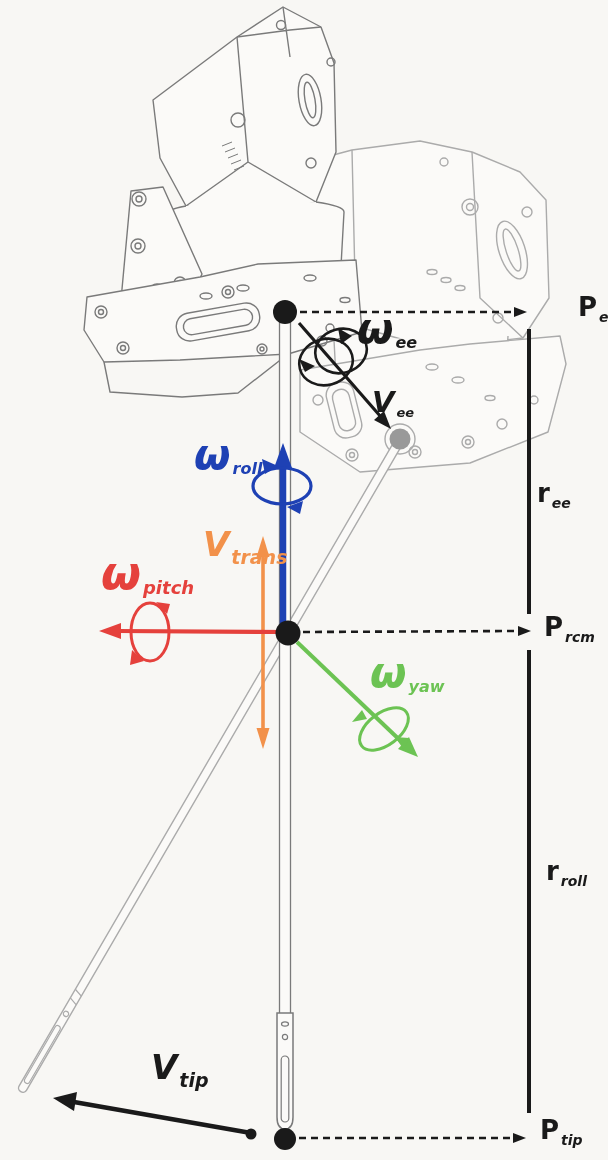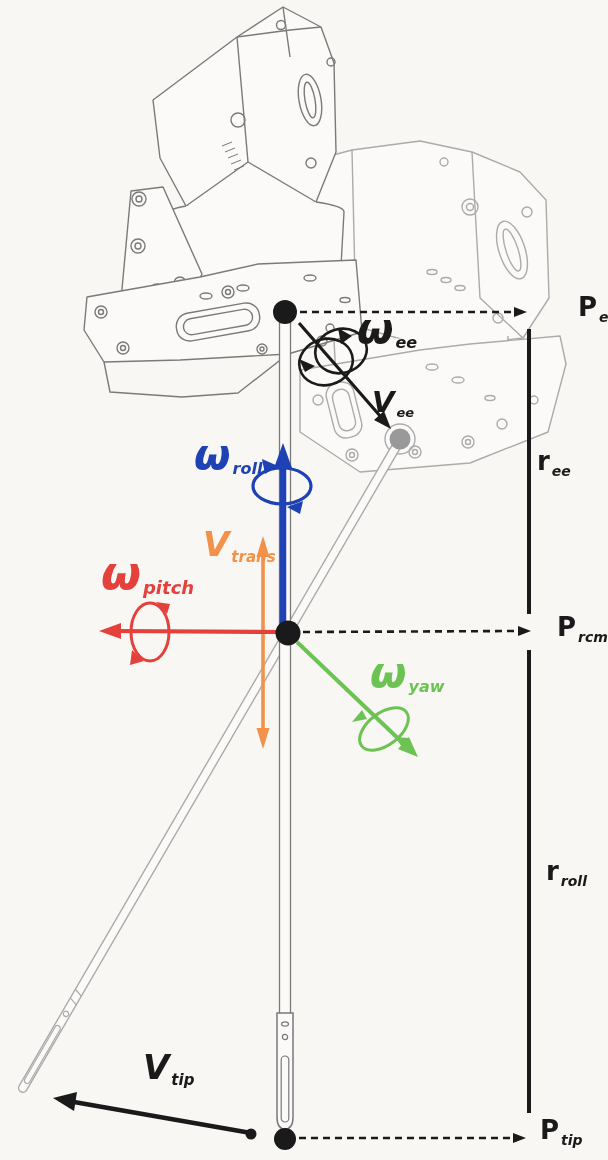--- a/index.html
+++ b/index.html
@@ -22,21 +22,21 @@
   .fl-paper{fill:#fbfaf8;}
   .thin{stroke-width:1.4;}
 
   
   .lbl{position:absolute; line-height:1; white-space:nowrap; color:var(--ink,#1a1a1a);}
   .lbl .sub{position:relative; top:.42em; margin-left:2px;}
   .pos .main{font-weight:bold; font-size:26px;}
   .pos .sub{font-weight:bold; font-style:italic; font-size:14px;}
   .vec{font-style:italic; font-weight:600;text-align:center;}
   .vec .main{font-size:34px;}
-  .vec .sub{font-size:15px;}
+  .vec .sub{font-size:19px;}
   .vec.omega .main{font-size:42px; font-weight:600;}
   .vec.omega .sub{font-size:16px; top:.30em;}
   .c-roll{color:var(--roll-blue,#1e41b4);}
   .c-trans{color:var(--trans-orange,#f2914a);}
   .c-pitch{color:var(--pitch-red,#e63a38);}
   .c-yaw{color:var(--yaw-green,#6cc353);}
   .c-ink{color:var(--ink,#1a1a1a);}
   #lbl-omega-pitch .main{font-size:46px;}
   #lbl-omega-pitch .sub{font-size:18px;}
   #lbl-omega-ee .main,#lbl-omega-ee .sub{font-weight:700;}
@@ -212,24 +212,24 @@
 
   <circle cx="400" cy="439" r="10.5" class="fl-gdot"></circle>
   <circle cx="285" cy="312" r="12" class="fl-ink"></circle>
   <circle cx="288" cy="633" r="12.5" class="fl-ink"></circle>
   <circle cx="285" cy="1139" r="11" class="fl-ink"></circle>
 </svg>
 
 <div class="lbl pos" style="left:578px;top:294px" id="lbl-p-ee">
   <span class="main">P</span><span class="sub">ee</span>
 </div>
-<div class="lbl pos" style="left:537px;top:448px" id="lbl-r-ee">
+<div class="lbl pos" style="left:537px;top:480px" id="lbl-r-ee">
   <span class="main">r</span><span class="sub">ee</span>
 </div>
-<div class="lbl pos" style="left:557px;top:614px" id="lbl-p-rcm">
+<div class="lbl pos" style="left:544px;top:614px" id="lbl-p-rcm">
   <span class="main">P</span><span class="sub">rcm</span>
 </div>
 <div class="lbl pos" style="left:546px;top:858px" id="lbl-r-shaft">
   <span class="main">r</span><span class="sub">roll</span>
 </div>
 <div class="lbl pos" style="left:540px;top:1117px" id="lbl-p-tip">
   <span class="main">P</span><span class="sub">tip</span>
 </div>
 
 <div class="lbl vec omega c-ink" style="left:357px;top:308px" id="lbl-omega-ee">
@@ -243,17 +243,17 @@
 </div>
 <div class="lbl vec c-trans" style="left:203px;top:527px" id="lbl-v-trans">
   <span class="main">V</span><span class="sub">trans</span>
 </div>
 <div class="lbl vec omega c-yaw" style="left:370px;top:652px" id="lbl-omega-yaw">
   <span class="main">ω</span><span class="sub">yaw</span>
 </div>
 <div class="lbl vec omega c-pitch" style="left:101px;top:550px" id="lbl-omega-pitch">
   <span class="main">ω</span><span class="sub">pitch</span>
 </div>
-<div class="lbl vec c-ink" style="left:143px;top:1050px" id="lbl-v-tip">
+<div class="lbl vec c-ink" style="left:151px;top:1050px" id="lbl-v-tip">
   <span class="main">V</span><span class="sub">tip</span>
 </div>
 
 </div>
 
 </body></html>

